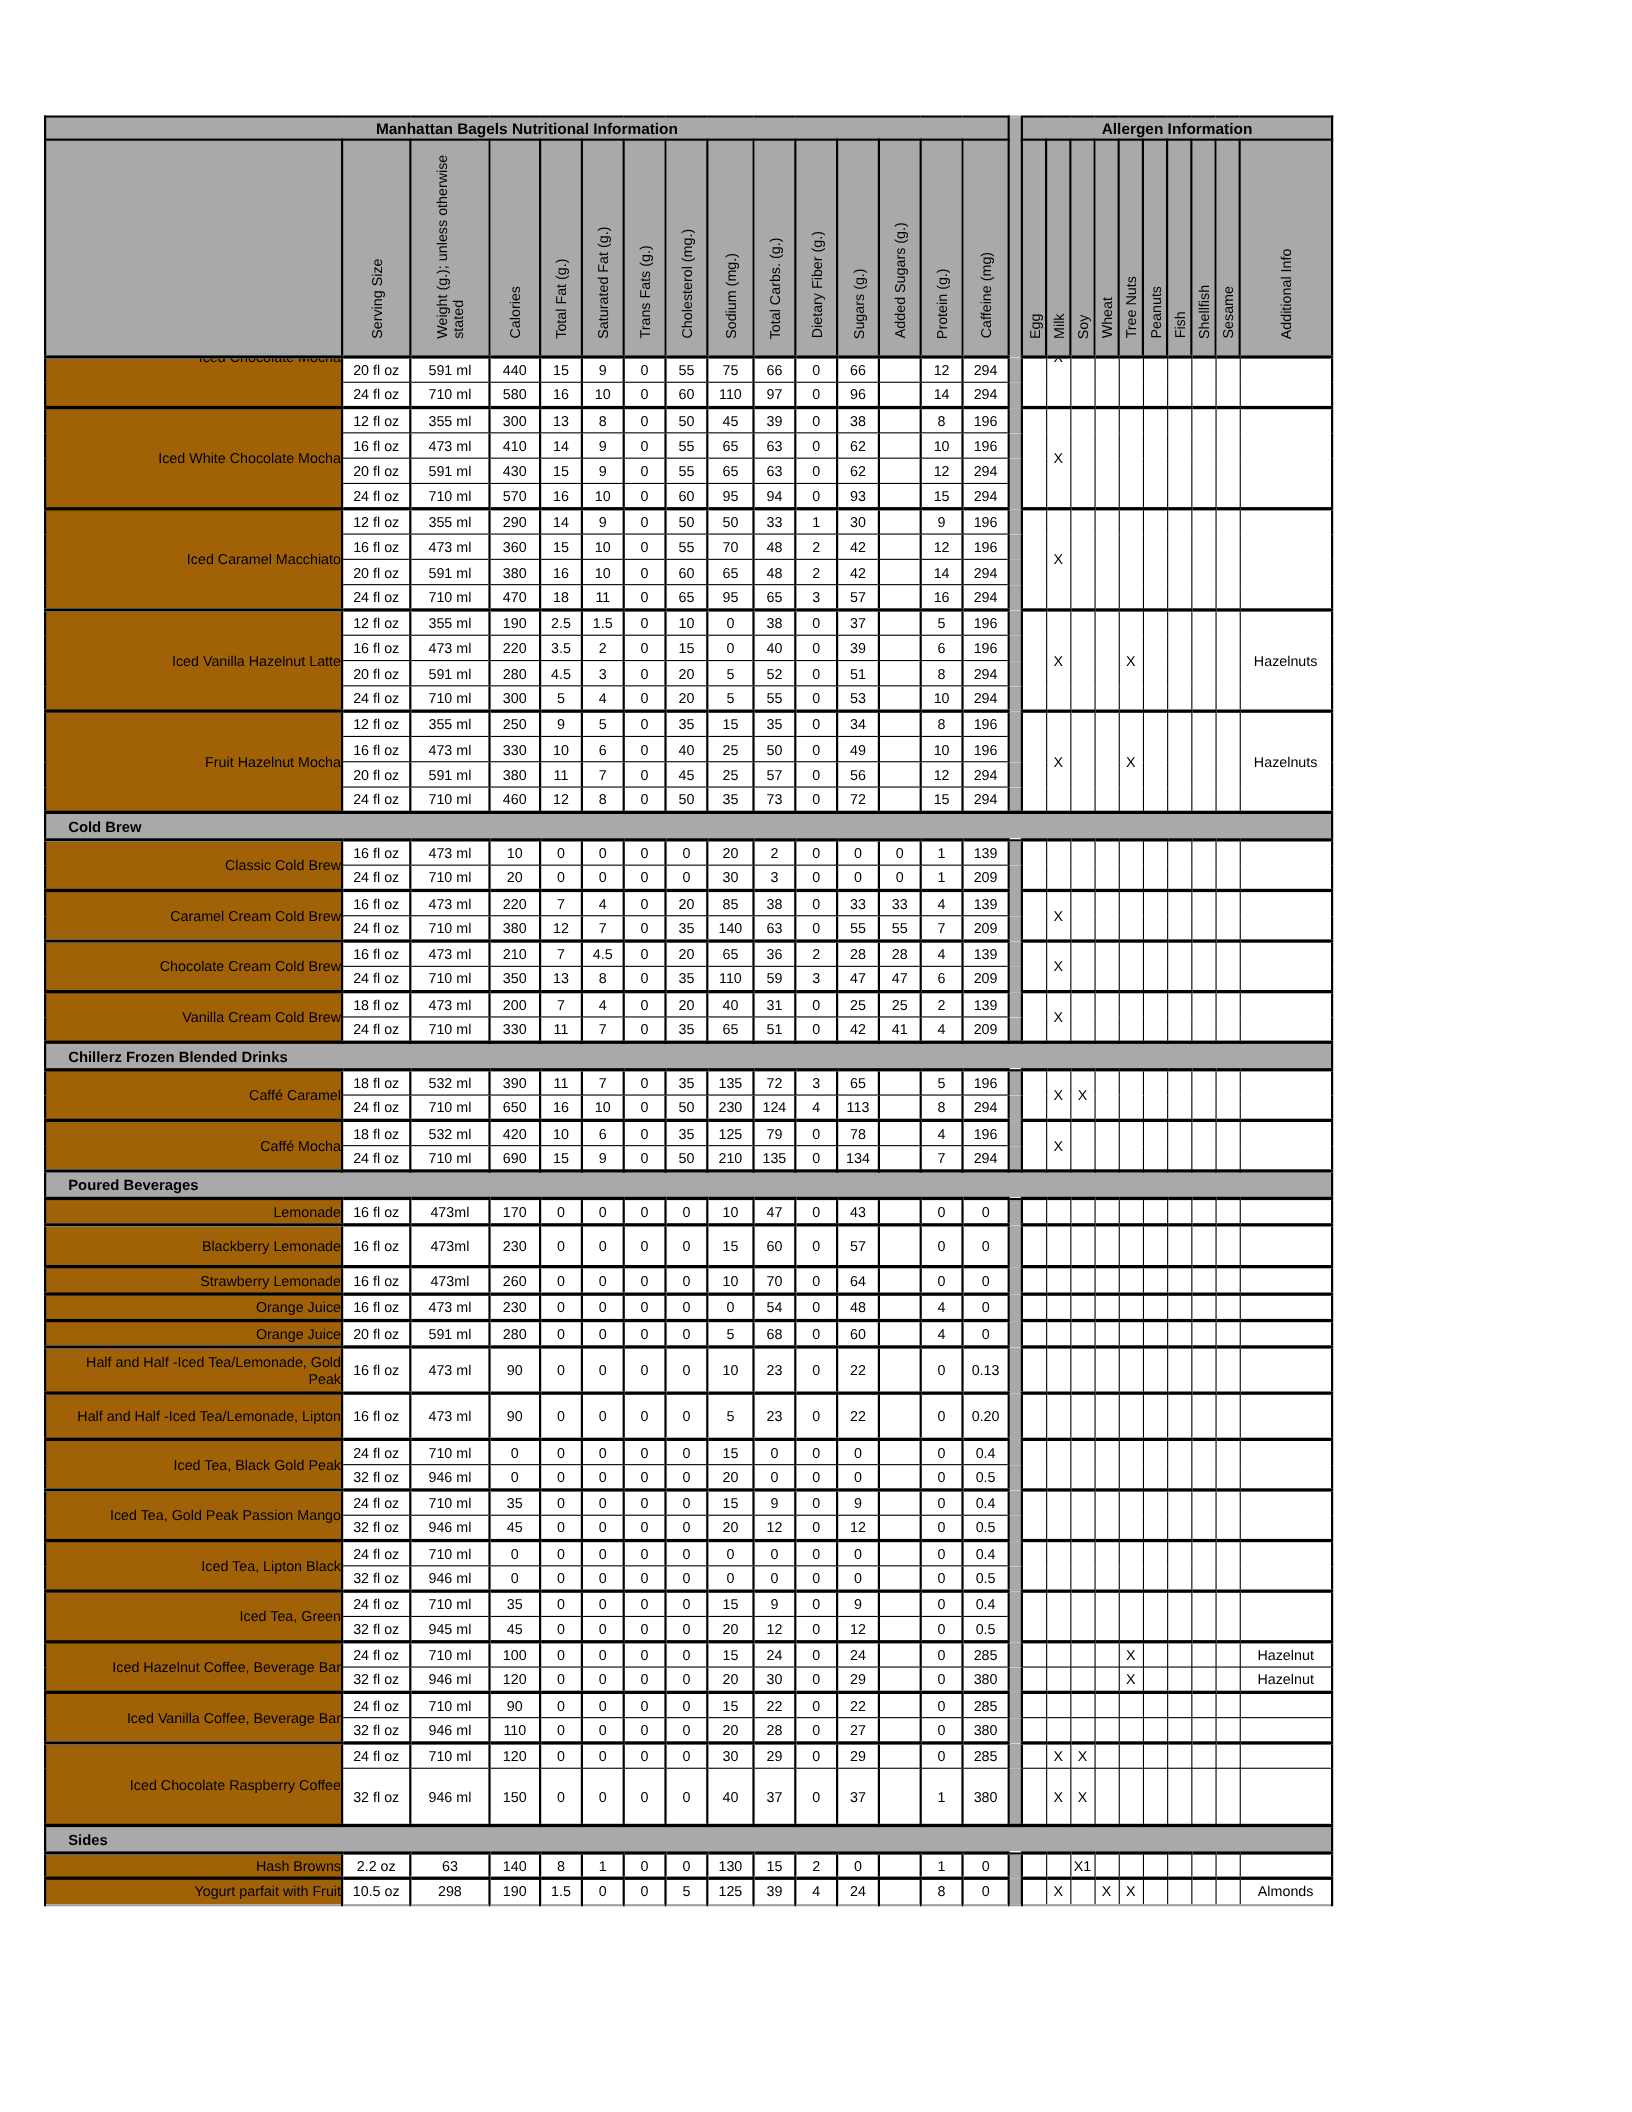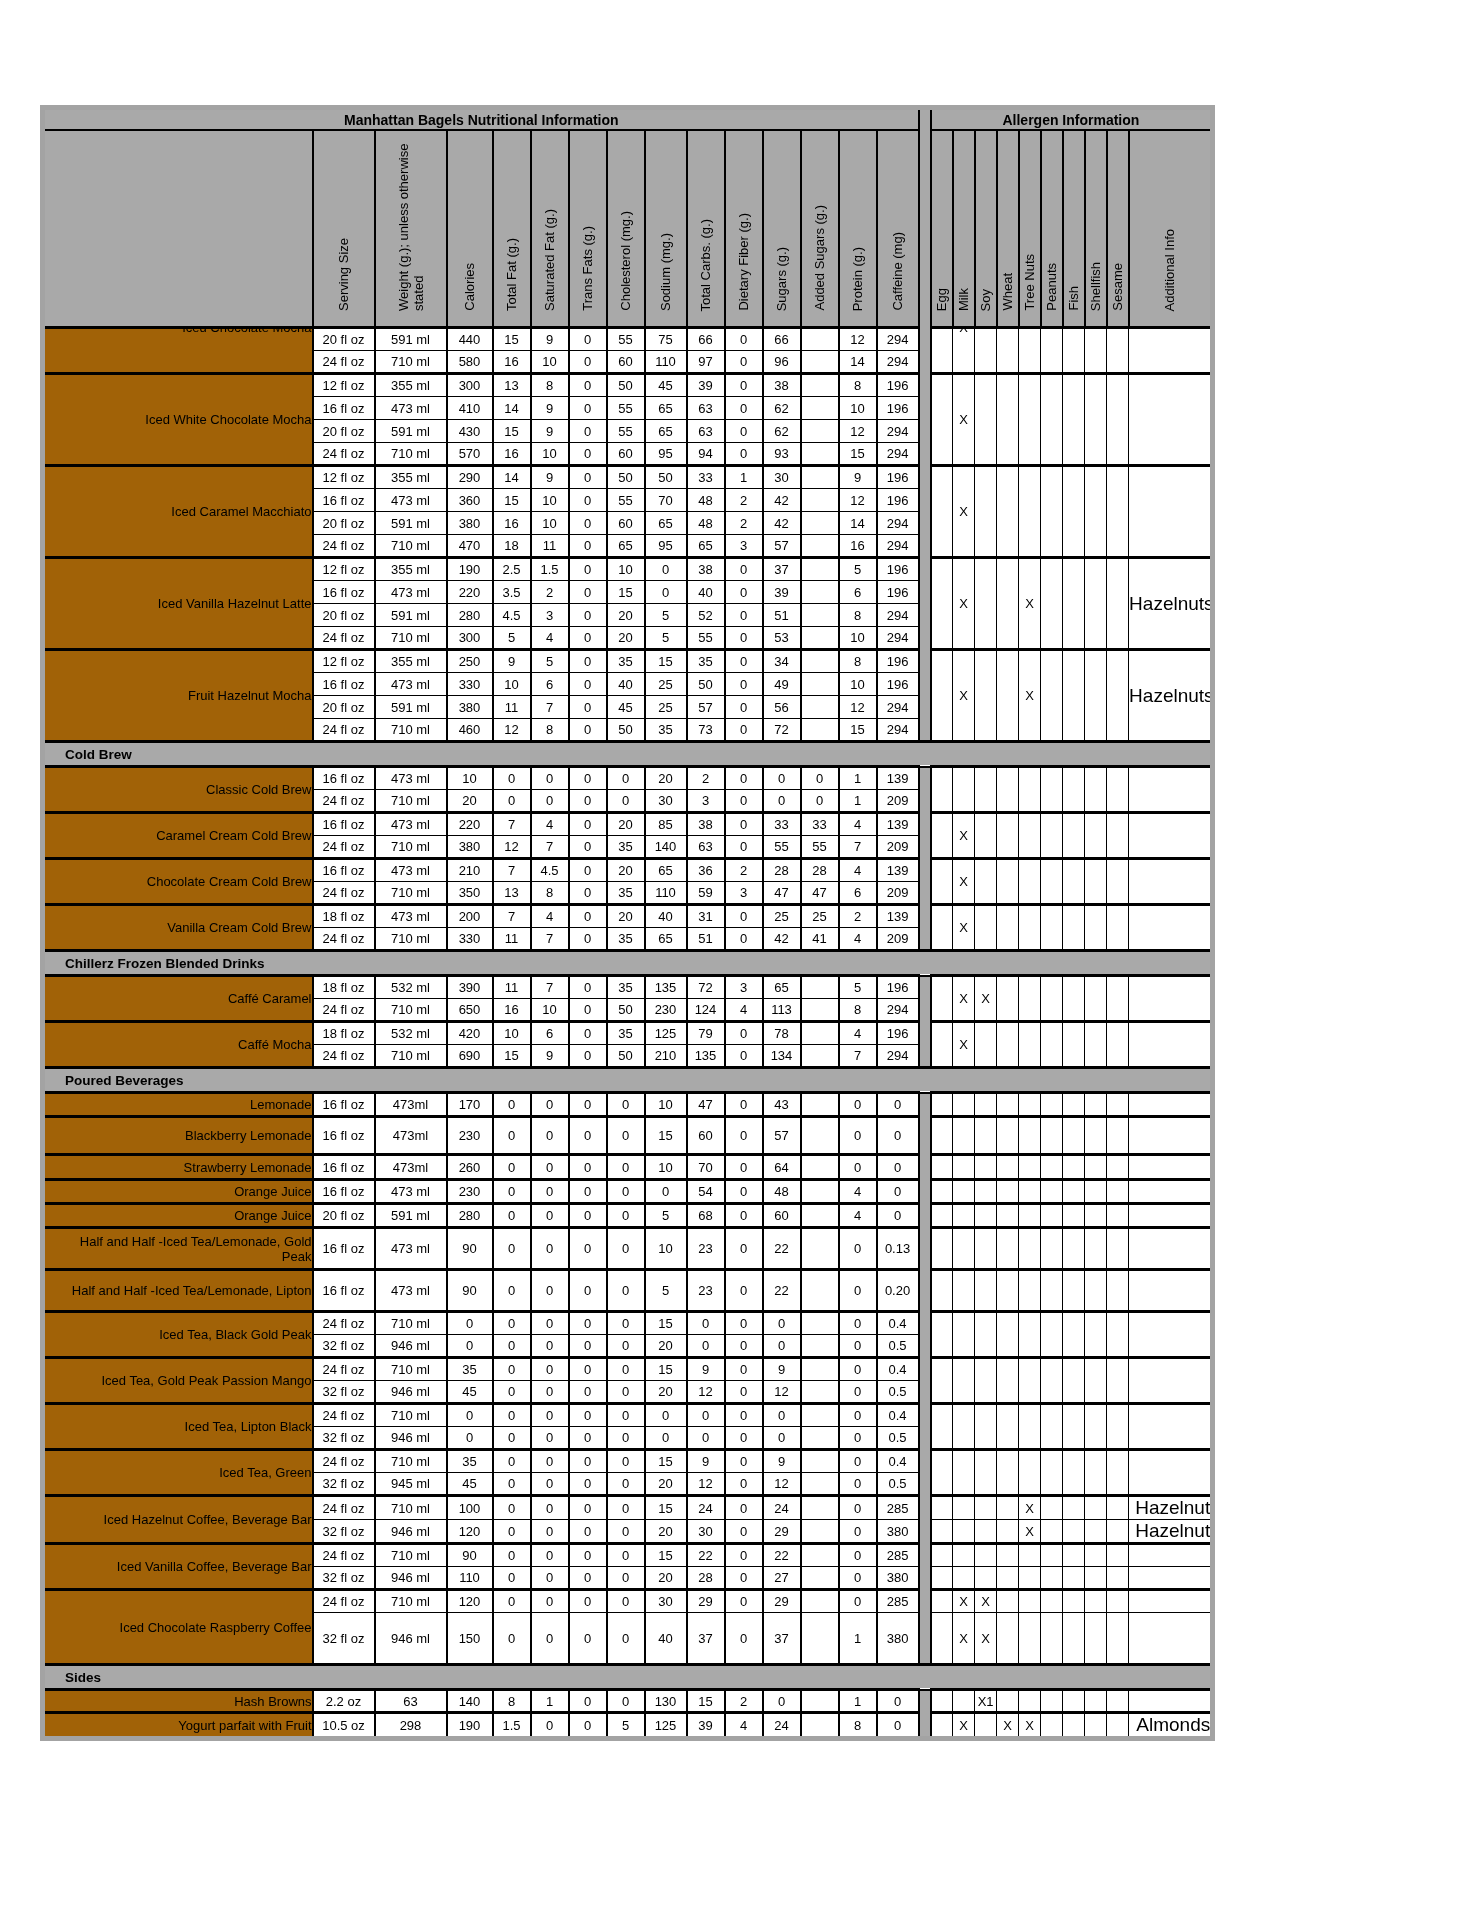--- a/index.html
+++ b/index.html
@@ -1,33 +1,33 @@
 <!DOCTYPE html>
 <html><head>
 <meta charset="utf-8">
 <style>
   html,body { margin:0; padding:0; background:#ffffff; }
   body { width:1484px; height:1920px; position:relative; font-family:"Liberation Sans", sans-serif; color:#000; }
   .sheet { position:absolute; left:40px; top:105px; }
-  table { border-collapse:collapse; table-layout:fixed; width:1170px; border:5px solid #a3a3a3; }
+  table { border-collapse:collapse; table-layout:fixed; width:1170px; border:2px solid #a3a3a3; }
   th, td { padding:0; overflow:hidden; font-size:13px; }
   
   th.t1 { background:#a9a9a9; border:2px solid #000; font-weight:bold; font-size:14px; height:19px; text-align:center; }
   
   th.rot { background:#a9a9a9; border:2px solid #000; vertical-align:bottom; text-align:center; height:193px; font-weight:normal; }
   th.rot .v { writing-mode:vertical-rl; transform:rotate(180deg); display:inline-block; max-height:180px; margin-bottom:12px; line-height:15px; font-size:13px; text-align:left; white-space:normal; }
   th.corner { background:#a9a9a9; border:2px solid #000; }
   
   .gaph, td.gapcol { background:#a9a9a9; border-left:2px solid #000; border-right:2px solid #000; border-top:0; border-bottom:0; }
   
   tbody tr { height:23px; }
   td.c { border:2px solid #000; border-top:1px solid #000; border-bottom:1px solid #000; text-align:center; background:#fff; }
   td.name { border:2px solid #000; border-top:1px solid #000; border-bottom:1px solid #000; text-align:right; padding-left:4px; background:#a16207; line-height:15px; }
   td.al { border:1px solid #000; text-align:center; background:#fff; }
-  td.info { border:1px solid #000; border-right:2px solid #000; text-align:right; background:#fff; font-size:19px; }
+  td.info { border:1px solid #000; border-right:2px solid #000; text-align:center; background:#fff; font-size:13px; }
   tr.gstart > td:not(.gapcol) { border-top:3px solid #000; }
   td.section { background:#a9a9a9; border:2px solid #000; border-top:3px solid #000; font-weight:bold; text-align:left; padding-left:20px; font-size:13.5px; height:22px; }
   tr.secrow { height:24px; }
   
   td.vtop { vertical-align:top; }
   .clipw { height:8px; overflow:hidden; }
   .clipw span { display:block; margin-top:-9px; line-height:16px; }
 </style>
 </head>
 <body>

